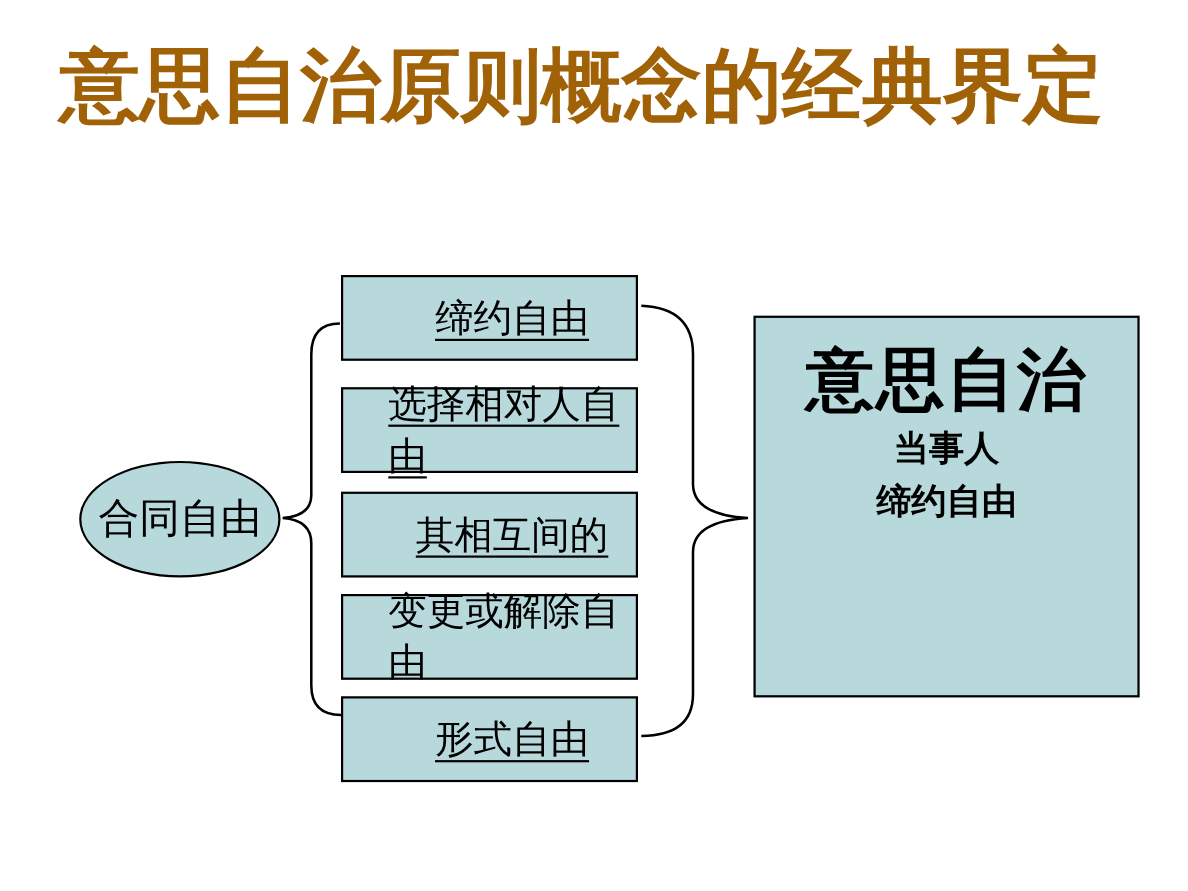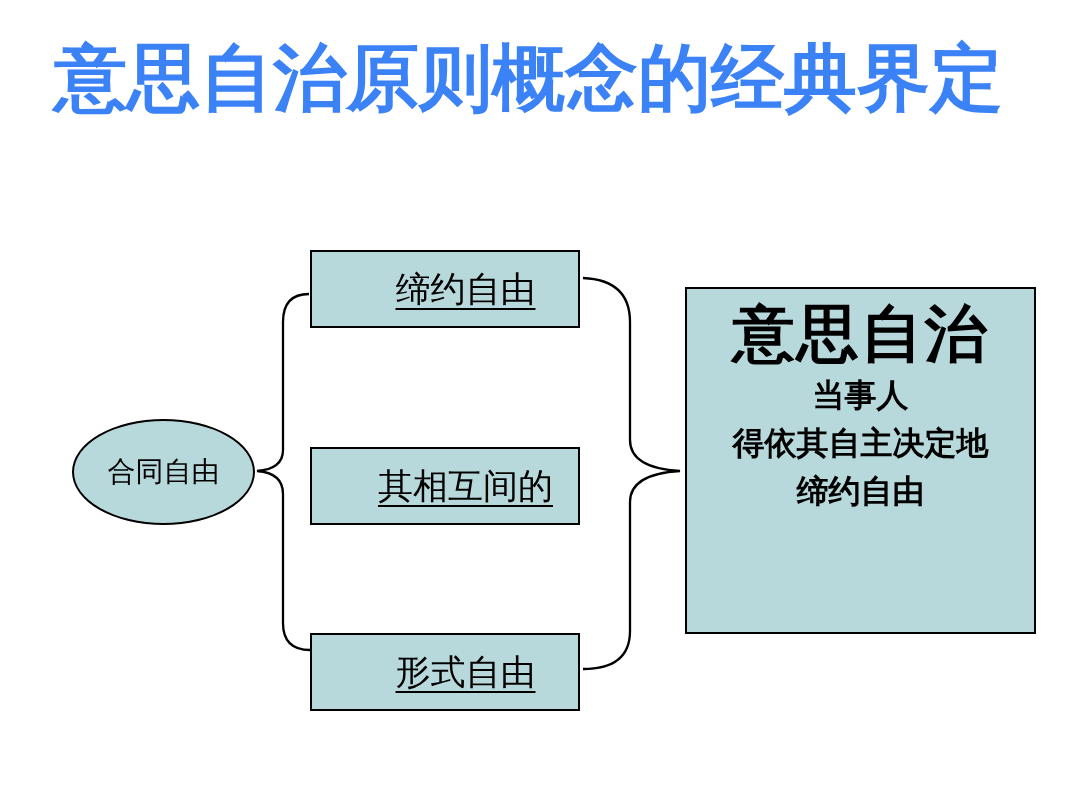--- a/index.html
+++ b/index.html
@@ -4,45 +4,45 @@
 <style>
   html,body{margin:0;padding:0;background:#ffffff;}
   .canvas{
     position:relative;width:1080px;height:810px;background:#ffffff;
     overflow:hidden;font-family:"Liberation Serif", serif;
   }
   .slide-title{
     position:absolute;left:54px;top:30px;width:990px;
     font-family:"Liberation Sans", sans-serif;
     font-weight:800;font-size:73px;letter-spacing:0px;
-    color:#3b82f6;white-space:nowrap;
+    color:#a16207;white-space:nowrap;
   }
   .shape{
     position:absolute;background:#b8d9dc;border:2px solid #000000;
     display:flex;align-items:center;justify-content:center;
     box-sizing:border-box;color:#000000;
   }
   .ellipse{
     left:72px;top:419px;width:183px;height:106px;border-radius:50%;
-    font-size:28px;
+    font-size:37px;
   }
   .fbox{left:310px;width:270px;height:78px;font-size:35px;padding-left:41px;}
   .fbox .u{
     text-decoration:underline;
     text-decoration-thickness:2px;
     text-underline-offset:7px;
   }
   #fbox-0{top:250px;}
   #fbox-1{top:352px;}
   #fbox-2{top:447px;}
   #fbox-3{top:540px;}
   #fbox-4{top:633px;}
   .result-box{
     left:685px;top:287px;width:351px;height:347px;
-    flex-direction:column;justify-content:flex-start;padding-top:8px;
+    flex-direction:column;justify-content:flex-start;padding-top:20px;
   }
   .result-title{
     font-size:62px;font-weight:bold;line-height:74px;letter-spacing:2px;
     white-space:nowrap;
   }
   .result-line{
     font-size:32px;font-weight:bold;line-height:48px;white-space:nowrap;
   }
   .brace-layer{
     position:absolute;left:0;top:0;width:1080px;height:810px;
@@ -61,27 +61,32 @@
     <path d="M 583 278 Q 630 280 630 322 L 630 440 Q 630 468 680 471 Q 630 474 630 502 L 630 631 Q 630 669 583 669" fill="none" stroke="#000000" stroke-width="2.3"></path>
   </svg>
 
   <div class="shape ellipse">
     <span>合同自由</span>
   </div>
 
   <div class="shape fbox" id="fbox-0">
     <span class="u">缔约自由</span>
   </div>
+  <div class="shape fbox" id="fbox-1">
+    <span class="u">选择相对人自由</span>
+  </div>
   <div class="shape fbox" id="fbox-2">
     <span class="u">其相互间的</span>
+  </div>
+  <div class="shape fbox" id="fbox-3">
+    <span>变更或解除自由</span>
   </div>
   <div class="shape fbox" id="fbox-4">
     <span class="u">形式自由</span>
   </div>
 
   <div class="shape result-box">
     <div class="result-title">意思自治</div>
     <div class="result-line">当事人</div>
-    <div class="result-line">得依其自主决定地</div>
     <div class="result-line">缔约自由</div>
   </div>
 
 </div>
 
 </body></html>

